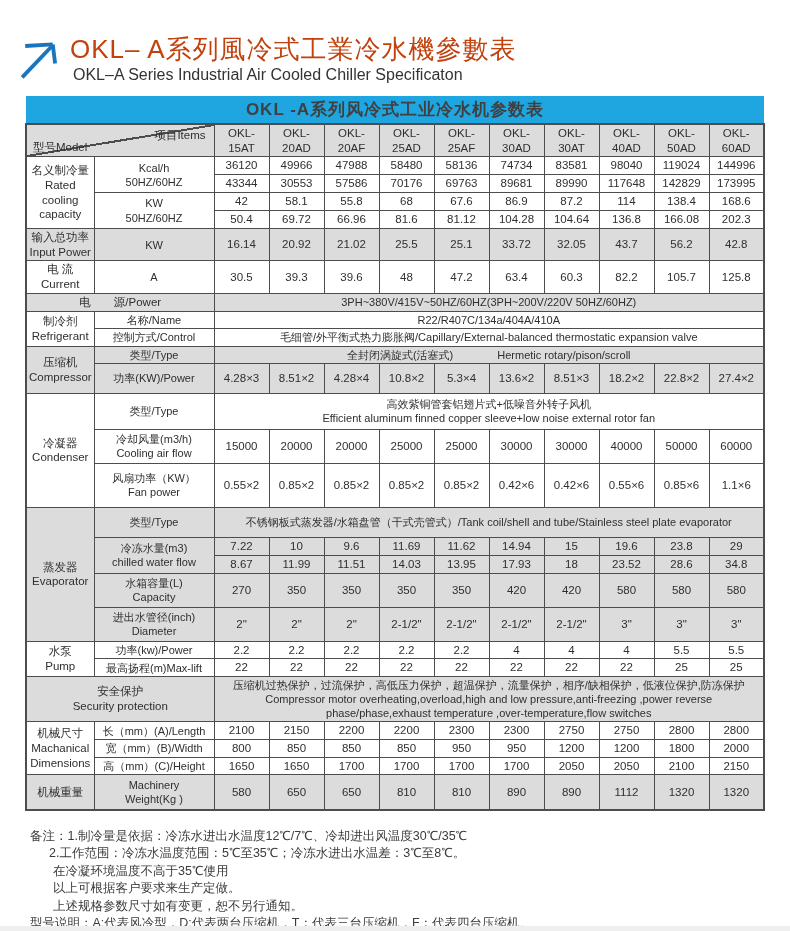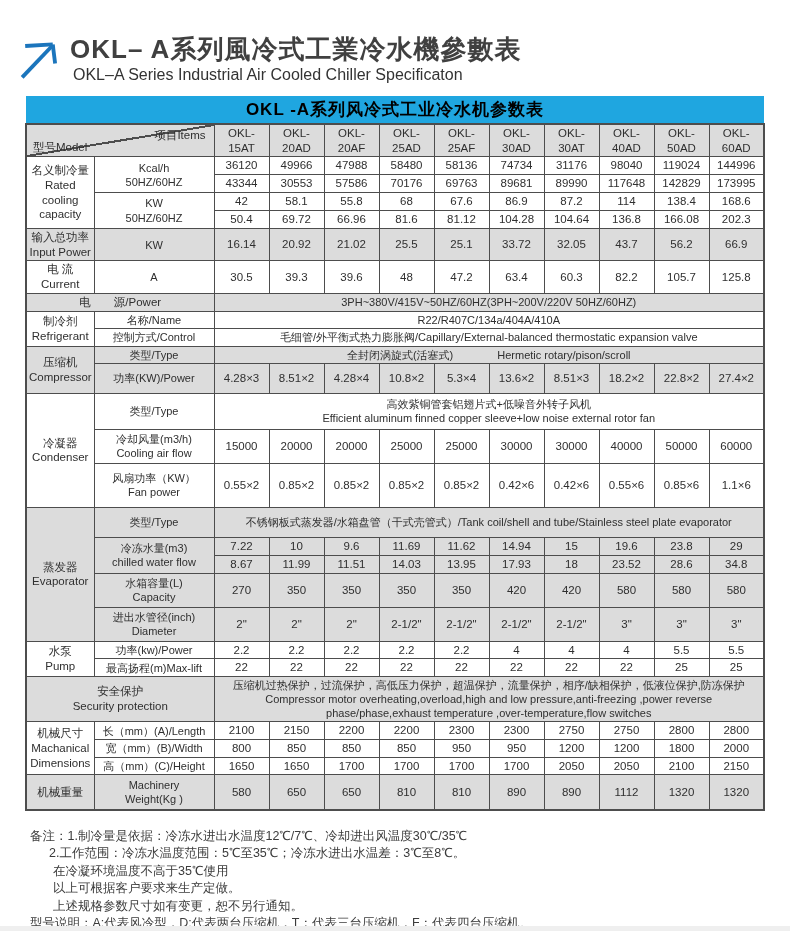--- a/index.html
+++ b/index.html
@@ -1,25 +1,25 @@
 <!DOCTYPE html>
 <html><head>
 <meta charset="utf-8">
 <style>
   html,body{margin:0;padding:0;background:#ffffff;}
   .sheet{position:relative;width:790px;height:931px;background:#ffffff;overflow:hidden;
          font-family:"Liberation Sans",sans-serif;color:#2f2f2f;}
   
   .hdr{display:flex;align-items:flex-start;padding:34px 0 0 16px;height:62px;}
   .arrow-logo{width:46px;height:50px;margin-right:8px;flex:0 0 auto;}
-  .t1{font-size:26px;font-weight:bold;color:#404040;letter-spacing:1px;line-height:30px;}
+  .t1{font-size:26px;font-weight:normal;color:#c2410c;letter-spacing:1px;line-height:30px;}
   .t2{font-size:16px;color:#333333;line-height:22px;padding-left:3px;}
   
   .caption{width:738px;margin:0 auto;height:27px;line-height:27px;background:#1fa6e0;
-           color:#000000;text-align:center;font-size:17px;font-weight:bold;letter-spacing:1px;}
+           color:#404040;text-align:center;font-size:17px;font-weight:bold;letter-spacing:1px;}
   table.spec{border-collapse:collapse;table-layout:fixed;width:740px;margin:0 auto;
              border:2px solid #4d4d4d;}
   table.spec td{border:1px solid #4d4d4d;text-align:center;vertical-align:middle;
                 padding:1px 2px;line-height:1.28;overflow:hidden;}
   td.tt{border-top-width:2px;}
   .bg-g{background:#dcdcdc;}
   .bg-w{background:#ffffff;}
   .sec{font-size:11.5px;}
   .item{font-size:11px;}
   .val{font-size:11.5px;}
@@ -94,21 +94,21 @@
         </tr>
         <tr style="height: 17px;">
           <td rowspan="4" class="sec bg-w tt">名义制冷量<br>Rated<br>cooling<br>capacity</td>
           <td rowspan="2" class="item bg-w tt">Kcal/h<br>50HZ/60HZ</td>
           <td class="val bg-w tt">36120</td>
           <td class="val bg-w tt">49966</td>
           <td class="val bg-w tt">47988</td>
           <td class="val bg-w tt">58480</td>
           <td class="val bg-w tt">58136</td>
           <td class="val bg-w tt">74734</td>
-          <td class="val bg-w tt">31176</td>
+          <td class="val bg-w tt">83581</td>
           <td class="val bg-w tt">98040</td>
           <td class="val bg-w tt">119024</td>
           <td class="val bg-w tt">144996</td>
         </tr>
         <tr style="height: 18px;">
           <td class="val bg-w">43344</td>
           <td class="val bg-w">30553</td>
           <td class="val bg-w">57586</td>
           <td class="val bg-w">70176</td>
           <td class="val bg-w">69763</td>
@@ -148,21 +148,21 @@
           <td class="item bg-g tt">KW</td>
           <td class="val bg-g tt">16.14</td>
           <td class="val bg-g tt">20.92</td>
           <td class="val bg-g tt">21.02</td>
           <td class="val bg-g tt">25.5</td>
           <td class="val bg-g tt">25.1</td>
           <td class="val bg-g tt">33.72</td>
           <td class="val bg-g tt">32.05</td>
           <td class="val bg-g tt">43.7</td>
           <td class="val bg-g tt">56.2</td>
-          <td class="val bg-g tt">66.9</td>
+          <td class="val bg-g tt">42.8</td>
         </tr>
         <tr style="height: 30px;">
           <td class="sec bg-w tt">电 流<br>Current</td>
           <td class="item bg-w tt">A</td>
           <td class="val bg-w tt">30.5</td>
           <td class="val bg-w tt">39.3</td>
           <td class="val bg-w tt">39.6</td>
           <td class="val bg-w tt">48</td>
           <td class="val bg-w tt">47.2</td>
           <td class="val bg-w tt">63.4</td>

